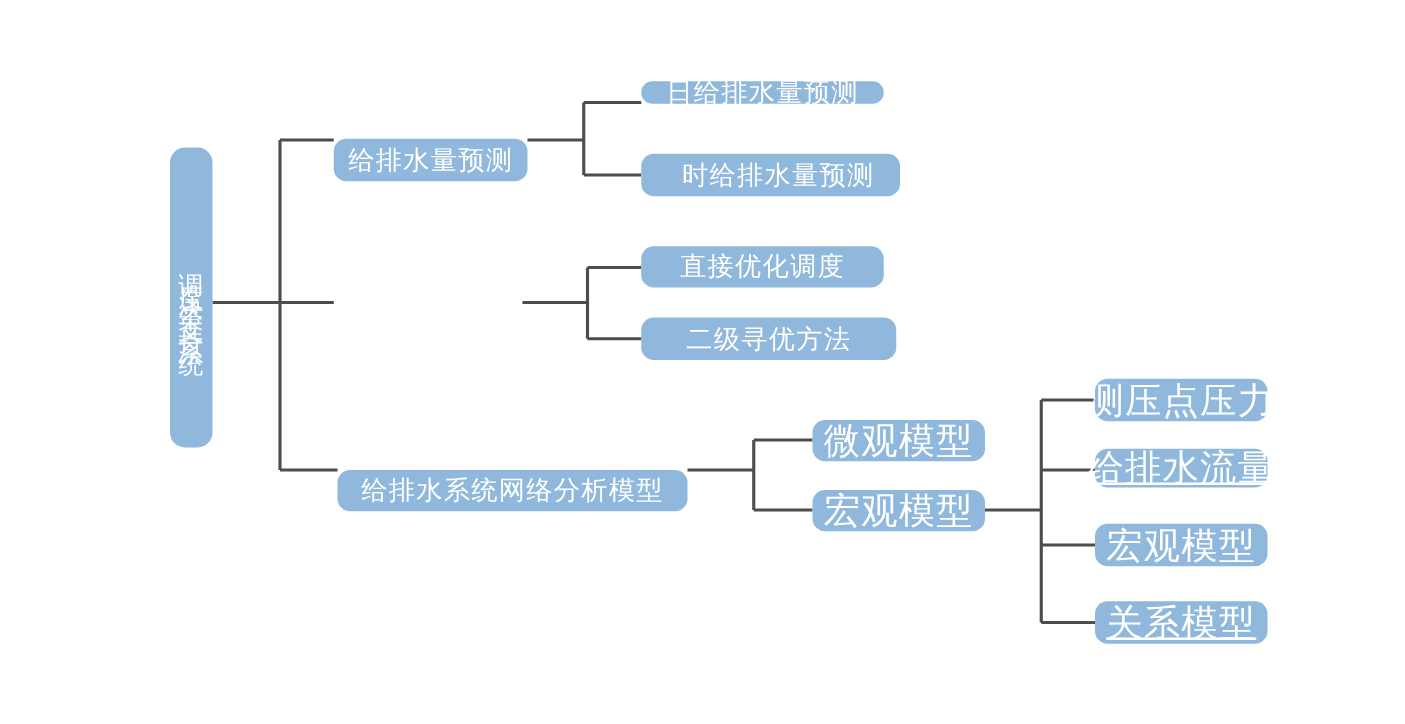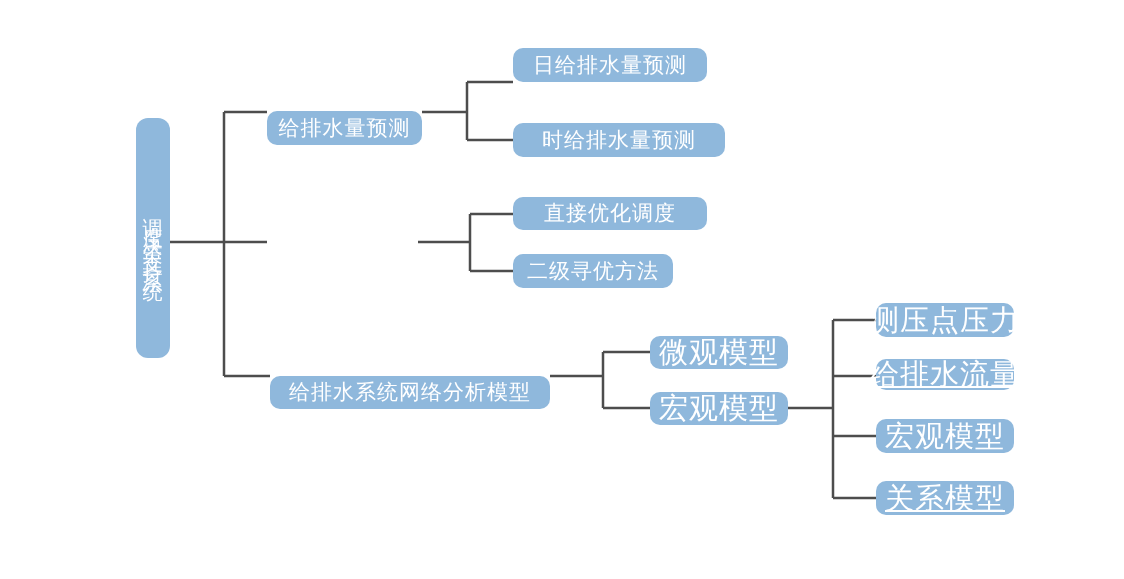--- a/index.html
+++ b/index.html
@@ -72,25 +72,25 @@
     <path d="M418 242 H470 M470 214 V271 M470 214 H513 M470 271 H513"></path>
 
     <path d="M550 376 H603 M603 352 V408 M603 352 H650 M603 408 H650"></path>
 
     <path d="M788 408 H833 M833 320 V498 M833 320 H876 M833 376 H876 M833 436 H876 M833 498 H876"></path>
   </svg>
 
   <div class="node root" style="left:136px; top:118px; width:34px; height:240px;">调度决策支持系统</div>
 
   <div class="node" style="left:267px; top:95px; width:155px; height:34px;margin-top:16px;">给排水量预测</div>
-  <div class="node" style="left:513px; top:48px; width:194px; height:34px;">日给排水量预测</div>
-  <div class="node" style="left:513px; top:123px; width:212px; height:34px;">时给排水量预测</div>
+  <div class="node" style="left:513px; top:65px; width:194px; height:18px;">日给排水量预测</div>
+  <div class="node" style="left:513px; top:123px; width:195px; height:34px;padding-left:12px;">时给排水量预测</div>
 
   <div class="node" style="left:513px; top:197px; width:194px; height:33px;">直接优化调度</div>
-  <div class="node" style="left:513px; top:254px; width:160px; height:34px;">二级寻优方法</div>
+  <div class="node" style="left:513px; top:254px; width:204px; height:34px;">二级寻优方法</div>
 
   <div class="node" style="left:270px; top:376px; width:280px; height:33px;">给排水系统网络分析模型</div>
   <div class="node small" style="left:650px; top:336px; width:138px; height:33px;">微观模型</div>
   <div class="node small" style="left:650px; top:392px; width:138px; height:33px;">宏观模型</div>
 
   <div class="node small" style="left:876px; top:303px; width:138px; height:34px;">测压点压力</div>
   <div class="node small" style="left:876px; top:359px; width:138px; height:31px;text-decoration:underline;">给排水流量</div>
   <div class="node small" style="left:876px; top:419px; width:138px; height:34px;">宏观模型</div>
   <div class="node small" style="left:876px; top:481px; width:138px; height:34px;text-decoration:underline;">关系模型</div>
 

